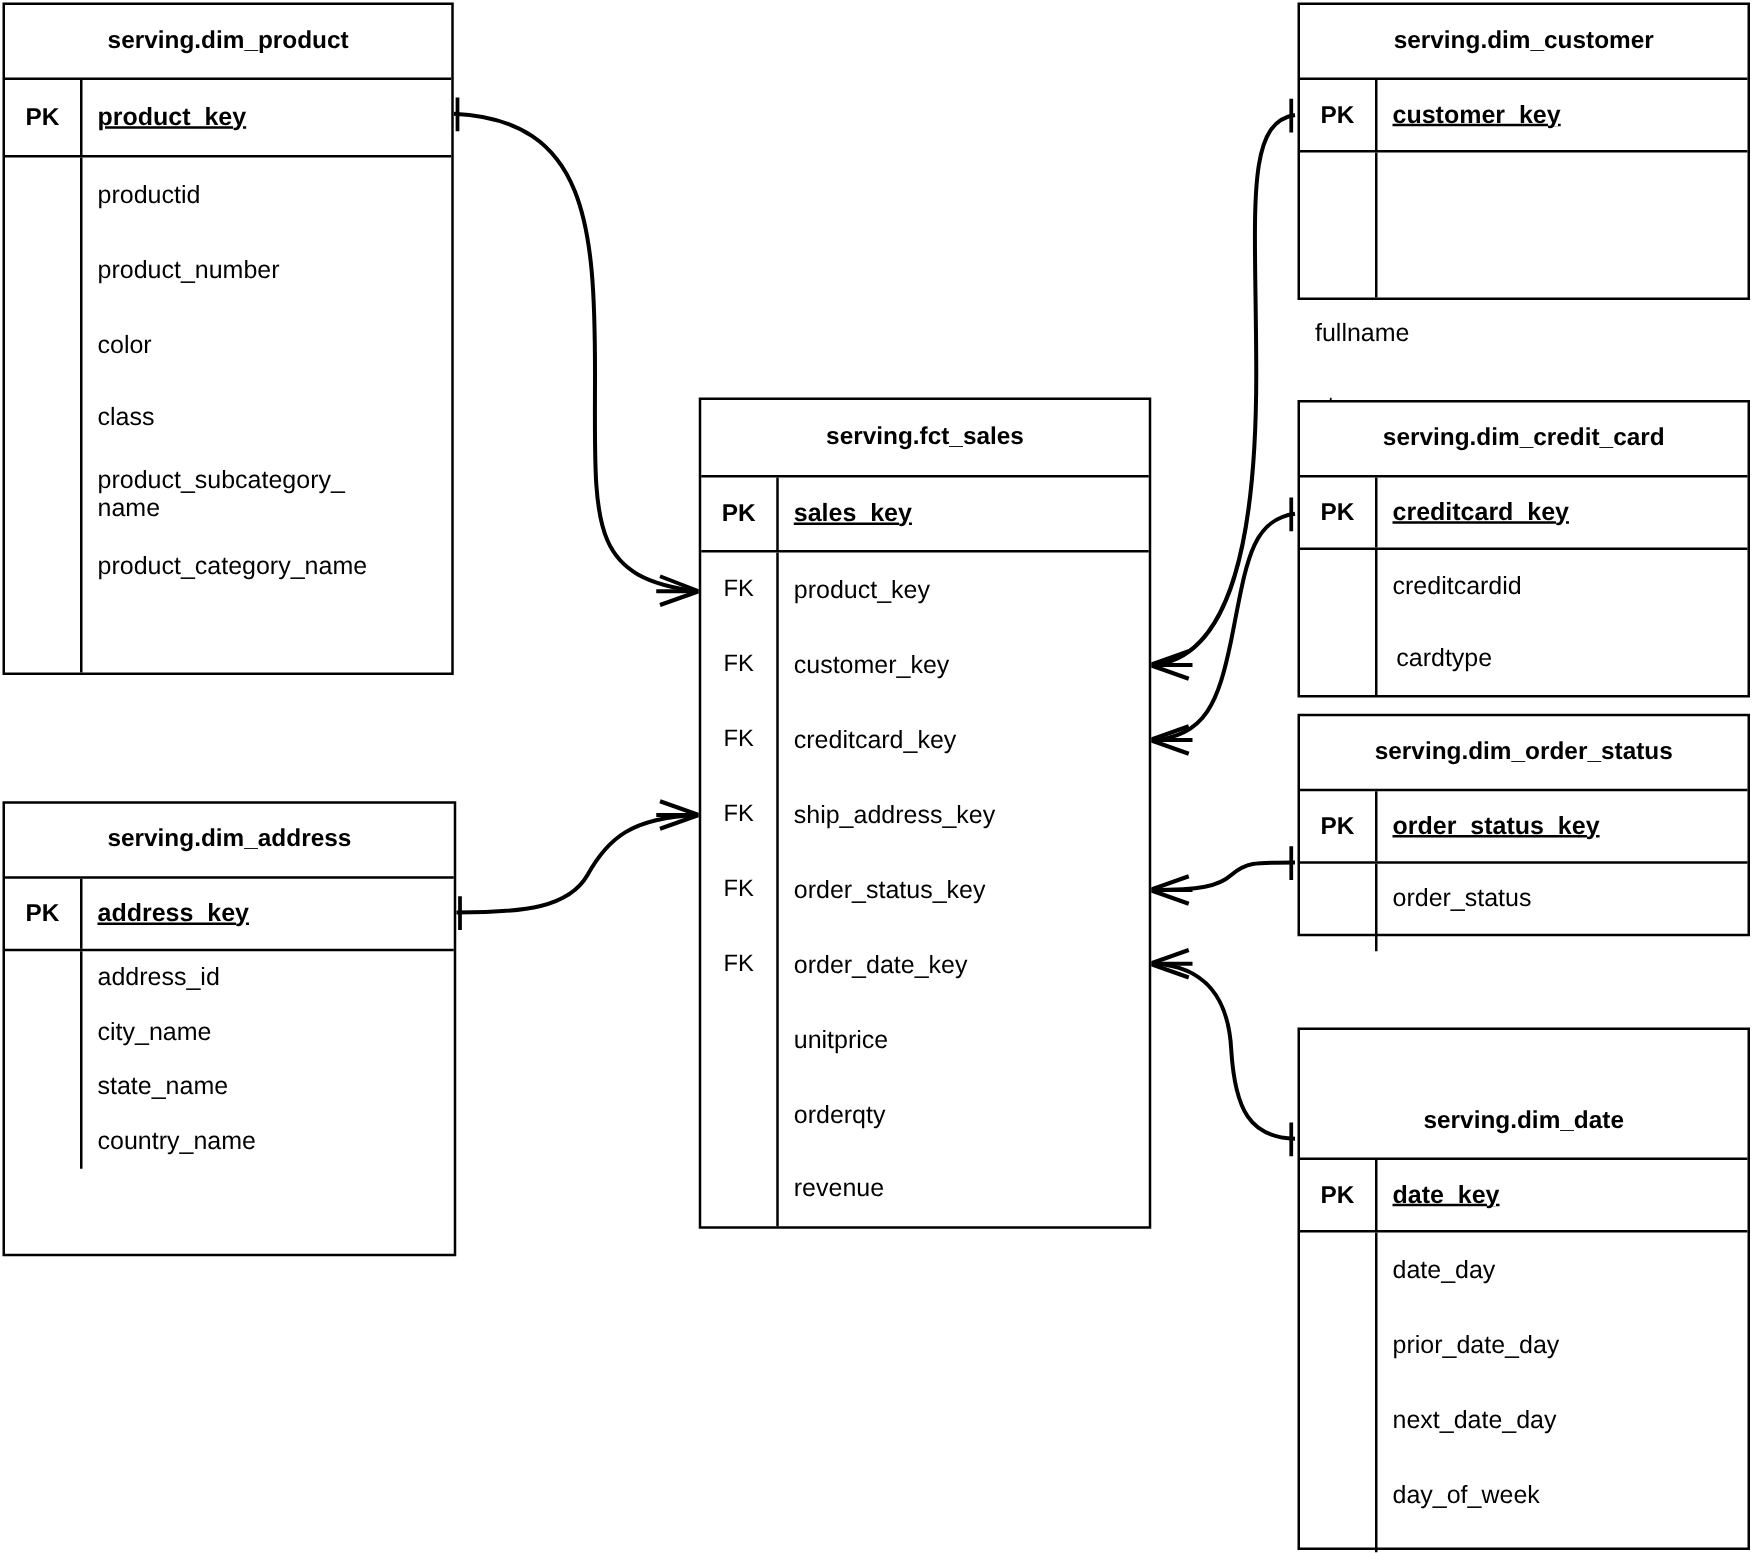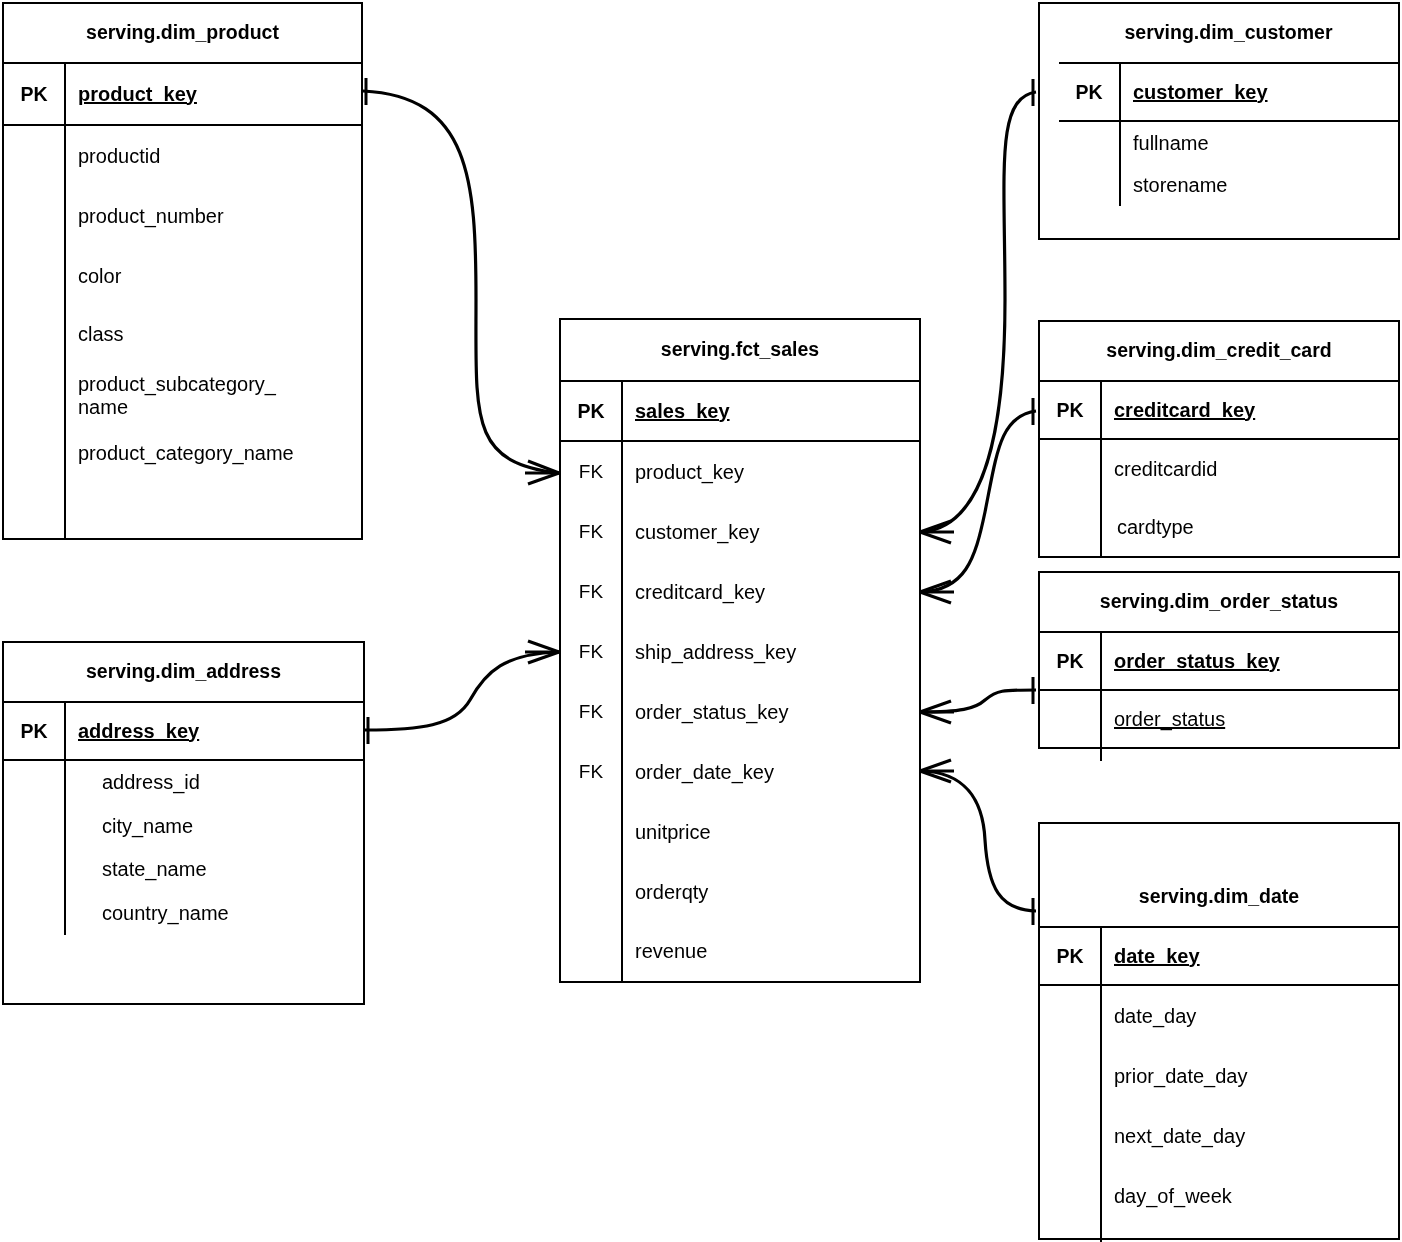--- a/index.html
+++ b/index.html
@@ -225,21 +225,21 @@
   <div class="entity" style="left:2px; top:641px; width:363px; height:364px;">
     <div class="entity-title" style="height:60px;">
       <span>serving.dim_address</span>
     </div>
     <div class="row pk-row" style="height:58px;">
       <div class="row-key bold">PK</div>
       <div class="row-name pk-name">
         <span>address_key</span>
       </div>
     </div>
-    <div class="attr-block" style="height:174px;gap:24px;">
+    <div class="attr-block" style="height:174px;">
       <div class="attr-key">
         <div class="attr-key-cell" style="height:60px;"></div>
         <div class="attr-key-cell" style="height:60px;"></div>
         <div class="attr-key-cell" style="height:60px;"></div>
         <div class="attr-key-cell" style="height:62px;"></div>
       </div>
       <div class="attr-names">
         <div class="attr-name-cell" style="height:60px;">address_id</div>
         <div class="attr-name-cell" style="height:60px;">city_name</div>
         <div class="attr-name-cell" style="height:60px;">state_name</div>
@@ -277,31 +277,31 @@
         <div class="attr-name-cell" style="height:60px;">ship_address_key</div>
         <div class="attr-name-cell" style="height:60px;">order_status_key</div>
         <div class="attr-name-cell" style="height:60px;">order_date_key</div>
         <div class="attr-name-cell" style="height:60px;">unitprice</div>
         <div class="attr-name-cell" style="height:60px;">orderqty</div>
         <div class="attr-name-cell" style="height:59px;">revenue</div>
       </div>
     </div>
   </div>
 
-  <div class="entity" style="left:1038px; top:2px; width:362px; height:238px;padding-left:19px;">
+  <div class="entity" style="left:1038px; top:2px; width:362px; height:238px;">
     <div class="entity-title" style="height:60px;">
       <span>serving.dim_customer</span>
     </div>
     <div class="row pk-row" style="height:58px;">
       <div class="row-key bold">PK</div>
       <div class="row-name pk-name">
         <span>customer_key</span>
       </div>
     </div>
-    <div class="attr-block" style="height:84px;">
+    <div class="attr-block" style="height:84px;flex-direction:column;">
       <div class="attr-key">
         <div class="attr-key-cell" style="height:58px;"></div>
         <div class="attr-key-cell" style="height:58px;"></div>
       </div>
       <div class="attr-names">
         <div class="attr-name-cell" style="height:58px;">fullname</div>
         <div class="attr-name-cell" style="height:58px;">storename</div>
       </div>
     </div>
   </div>
@@ -331,21 +331,21 @@
   <div class="entity" style="left:1038px; top:571px; width:362px; height:178px;">
     <div class="entity-title" style="height:60px;">
       <span>serving.dim_order_status</span>
     </div>
     <div class="row pk-row" style="height:58px;">
       <div class="row-key bold">PK</div>
       <div class="row-name pk-name">
         <span>order_status_key</span>
       </div>
     </div>
-    <div class="attr-block" style="height:70px;text-decoration:underline;">
+    <div class="attr-block" style="height:70px;">
       <div class="attr-key">
         <div class="attr-key-cell" style="height:56px;"></div>
       </div>
       <div class="attr-names">
         <div class="attr-name-cell" style="height:56px;">order_status</div>
       </div>
     </div>
   </div>
 
   <div class="entity" style="left:1038px; top:822px; width:362px; height:418px;">

